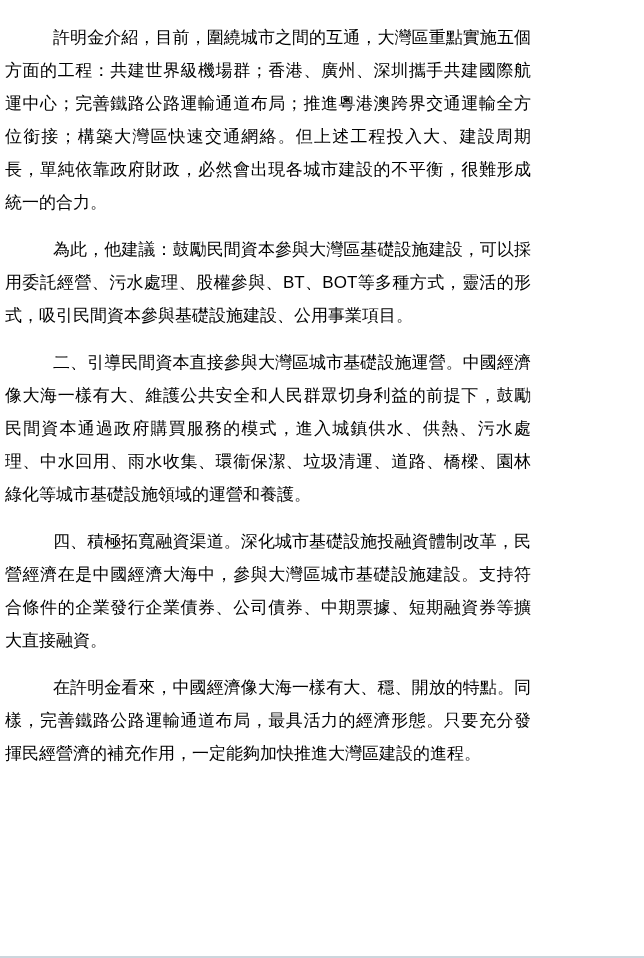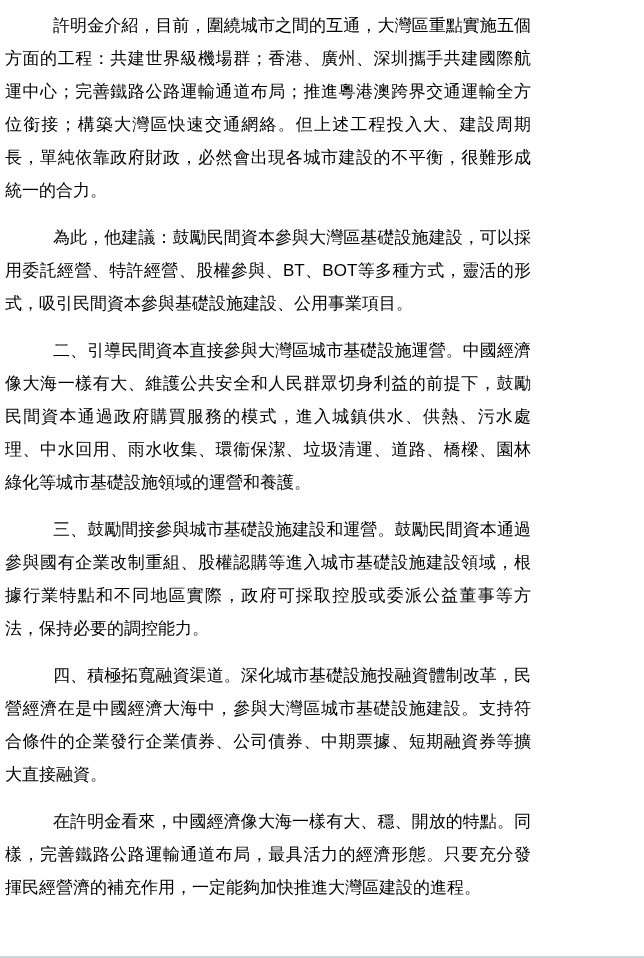--- a/index.html
+++ b/index.html
@@ -12,20 +12,21 @@
     height: 958px;
     position: relative;
     overflow: hidden;
     font-family: "Liberation Sans", sans-serif;
   }
   .article {
     box-sizing: border-box;
     width: 536px;
     padding: 9px 5px 0 5px;
     color: #000000;
+    margin-top: 12px;
   }
   .article p {
     margin: 0 0 14px 0;
     font-size: 17px;
     line-height: 33px;
     color: #000000;
     text-align: justify;
     text-indent: 48px;
     word-break: break-all;
   }
@@ -36,20 +37,19 @@
     width: 644px;
     height: 2px;
     background: #ccd6dd;
   }
 </style>
 </head>
 <body>
 
 <div class="article">
   <p>許明金介紹，目前，圍繞城市之間的互通，大灣區重點實施五個方面的工程：共建世界級機場群；香港、廣州、深圳攜手共建國際航運中心；完善鐵路公路運輸通道布局；推進粵港澳跨界交通運輸全方位銜接；構築大灣區快速交通網絡。但上述工程投入大、建設周期長，單純依靠政府財政，必然會出現各城市建設的不平衡，很難形成統一的合力。</p>
-  <p>為此，他建議：鼓勵民間資本參與大灣區基礎設施建設，可以採用委託經營、特許經營、股權參與、BT、BOT等多種方式，靈活的形式，吸引民間資本參與基礎設施建設、公用事業項目。</p>
+  <p>為此，他建議：鼓勵民間資本參與大灣區基礎設施建設，可以採用委託經營、污水處理、股權參與、BT、BOT等多種方式，靈活的形式，吸引民間資本參與基礎設施建設、公用事業項目。</p>
   <p>二、引導民間資本直接參與大灣區城市基礎設施運營。中國經濟像大海一樣有大、維護公共安全和人民群眾切身利益的前提下，鼓勵民間資本通過政府購買服務的模式，進入城鎮供水、供熱、污水處理、中水回用、雨水收集、環衞保潔、垃圾清運、道路、橋樑、園林綠化等城市基礎設施領域的運營和養護。</p>
-  <p>三、鼓勵間接參與城市基礎設施建設和運營。鼓勵民間資本通過參與國有企業改制重組、股權認購等進入城市基礎設施建設領域，根據行業特點和不同地區實際，政府可採取控股或委派公益董事等方法，保持必要的調控能力。</p>
   <p>四、積極拓寬融資渠道。深化城市基礎設施投融資體制改革，民營經濟在是中國經濟大海中，參與大灣區城市基礎設施建設。支持符合條件的企業發行企業債券、公司債券、中期票據、短期融資券等擴大直接融資。</p>
   <p>在許明金看來，中國經濟像大海一樣有大、穩、開放的特點。同樣，完善鐵路公路運輸通道布局，最具活力的經濟形態。只要充分發揮民經營濟的補充作用，一定能夠加快推進大灣區建設的進程。</p>
 </div>
 
 <div class="bottom-divider"></div>
 
 </body></html>

